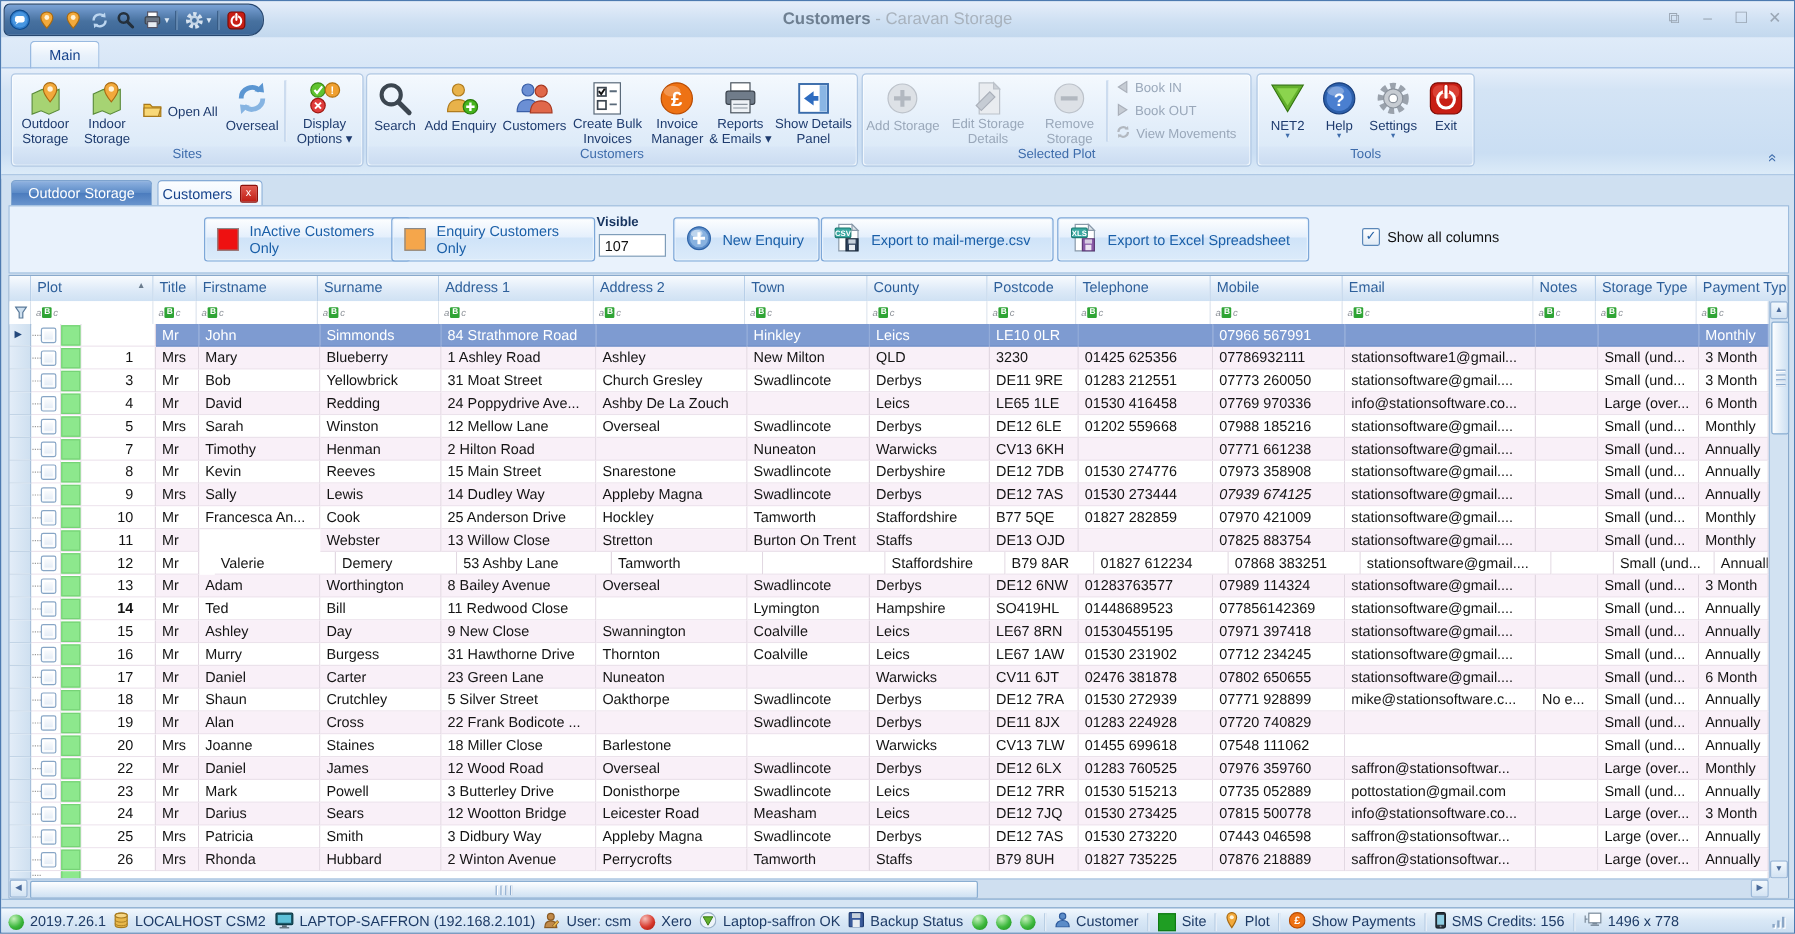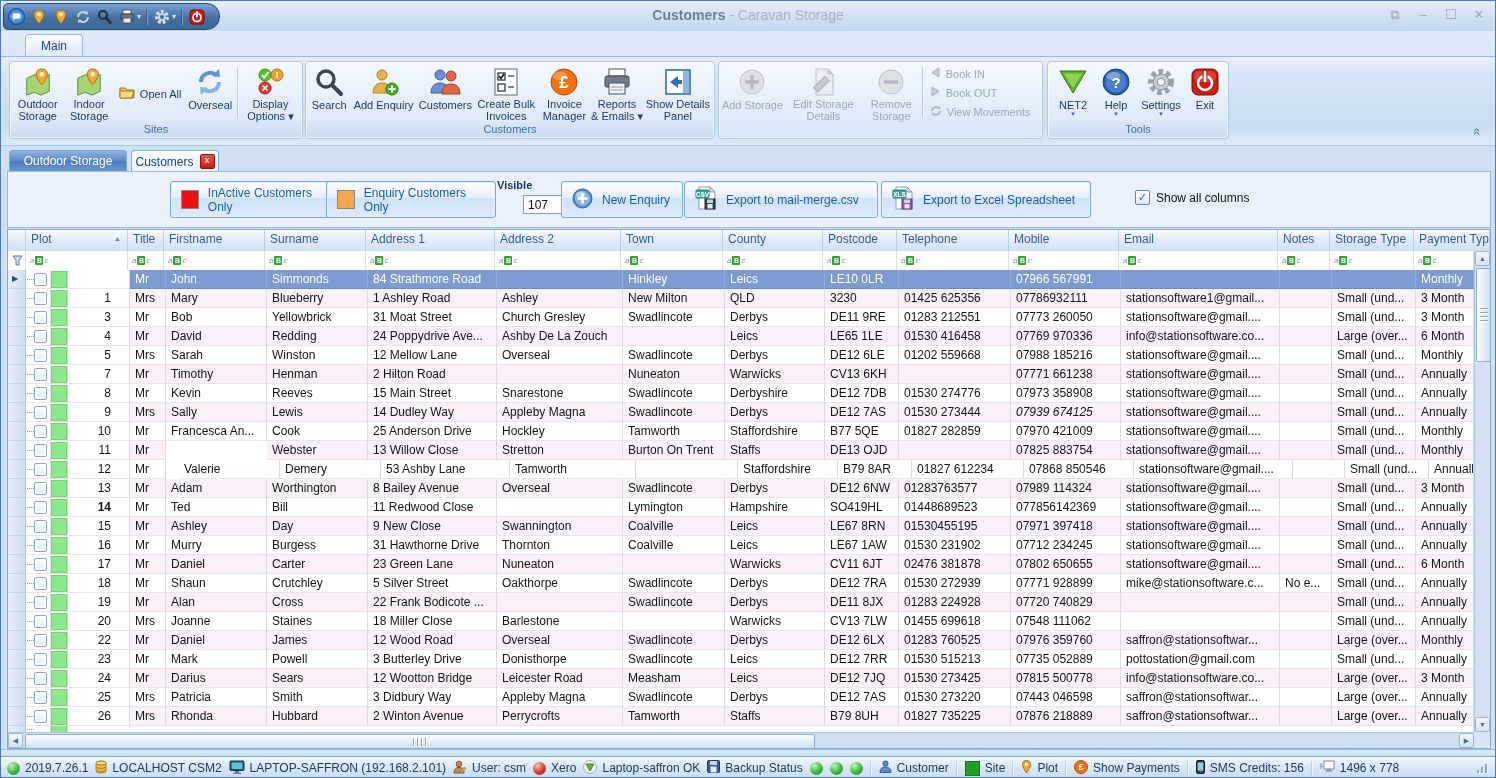--- a/index.html
+++ b/index.html
@@ -57,21 +57,21 @@
     border:1px solid #8d110b;color:#fff;font-size:9px;line-height:12px;text-align:center;cursor:default;}
   .closebox::after{content:"x";position:relative;top:-1px;}
   
   .filterbar{position:absolute;left:6px;top:170px;width:1484px;height:57px;background:#e9f2fc;
     border:1px solid #9dbcdd;box-sizing:border-box;}
   .fbtn{position:absolute;top:9px;height:35px;display:flex;align-items:center;gap:9px;padding:0 10px;
     font-size:12px;color:#1a5fa8;border:1px solid #7da7d8;border-radius:3px;cursor:default;
     background:linear-gradient(#fdfeff,#e4effc 45%,#cfe3f8 46%,#dcebfa);box-shadow:0 0 0 1px #e8f2fc inset;}
   .swatch{width:17px;height:17px;border:1px solid #888;}
   .vislabel{position:absolute;left:489px;top:7px;font-size:11px;font-weight:bold;color:#16335e;}
-  .visbox{position:absolute;left:515px;top:23px;width:56px;height:19px;background:#fff;
+  .visbox{position:absolute;left:491px;top:23px;width:56px;height:19px;background:#fff;
     border:1px solid #7f9db9;font-size:12px;color:#111;padding:1px 4px;box-sizing:border-box;line-height:17px;}
   .cbrow{position:absolute;left:1127px;top:18px;display:flex;align-items:center;gap:6px;
     font-size:12px;color:#111;}
   .cbox{width:13px;height:13px;background:linear-gradient(#fff,#dfeaf5);border:1px solid #5a87b8;
     border-radius:2px;color:#2360a5;font-size:11px;line-height:12px;text-align:center;}
   .cbox::after{content:"✓";font-weight:bold;}
   
   .grid{position:absolute;left:6px;top:228px;width:1484px;height:520px;background:#fff;
     border:1px solid #89a9cb;box-sizing:border-box;}
   .ghead{position:absolute;left:0;top:0;right:0;height:21px;display:flex;
@@ -415,20 +415,21 @@
               <span><svg width="12" height="12" viewBox="0 0 12 12">
                     <path d="M2 6 a4 4 0 0 1 7-2.6" fill="none" stroke="#b2b8c0" stroke-width="1.8"></path>
                     <path d="M10 1 l0.4 3.2 -3.2-0.4z" fill="#b2b8c0"></path>
                     <path d="M10 6 a4 4 0 0 1 -7 2.6" fill="none" stroke="#b2b8c0" stroke-width="1.8"></path>
                     <path d="M2 11 l-0.4-3.2 3.2 0.4z" fill="#b2b8c0"></path>
                   </svg></span>
               <span>View Movements</span>
             </div>
           </div>
         </div>
+        <div class="rcaption">Selected Plot</div>
       </div>
 
       <div class="rgroup" style="left:1046px;width:180px;">
         <div class="gbtns">
           <div class="bigbtn" style="width:46px">
             <span class="i32">
                 <svg width="32" height="28" viewBox="0 0 32 28">
                   <path d="M3 3 L29 3 L16 25 Z" fill="#63b02c" stroke="#357612"></path>
                   <path d="M7 5.5 L25 5.5 L16 20 Z" fill="#8bd44e"></path>
                 </svg>
@@ -871,21 +872,21 @@
           <div class="cell plotc" style="width: 62px;">12</div>
           <div class="cell datac" style="width: 36px;">Mr</div>
           <div class="cell datac" style="width: 101px; margin-left: 13px;">Valerie</div>
           <div class="cell datac" style="width: 101px;">Demery</div>
           <div class="cell datac" style="width: 129px;">53 Ashby Lane</div>
           <div class="cell datac" style="width: 126px;">Tamworth</div>
           <div class="cell datac" style="width: 102px;"></div>
           <div class="cell datac" style="width: 100px;">Staffordshire</div>
           <div class="cell datac" style="width: 74px;">B79 8AR</div>
           <div class="cell datac" style="width: 112px;">01827 612234</div>
-          <div class="cell datac" style="width: 110px;">07868 850546</div>
+          <div class="cell datac" style="width: 110px;">07868 383251</div>
           <div class="cell datac" style="width: 159px;">stationsoftware@gmail....</div>
           <div class="cell datac" style="width: 52px;"></div>
           <div class="cell datac" style="width: 84px;">Small (und...</div>
           <div class="cell datac" style="width: auto; flex: 1 1 0%;">Annually</div>
         </div>
         <div class="drow pink">
           <div class="cell gutterc" style="width: 18px;"></div>
           <div class="treec" style="width: 24px;">
             <span class="treedot"></span>
             <span class="chk"></span>

